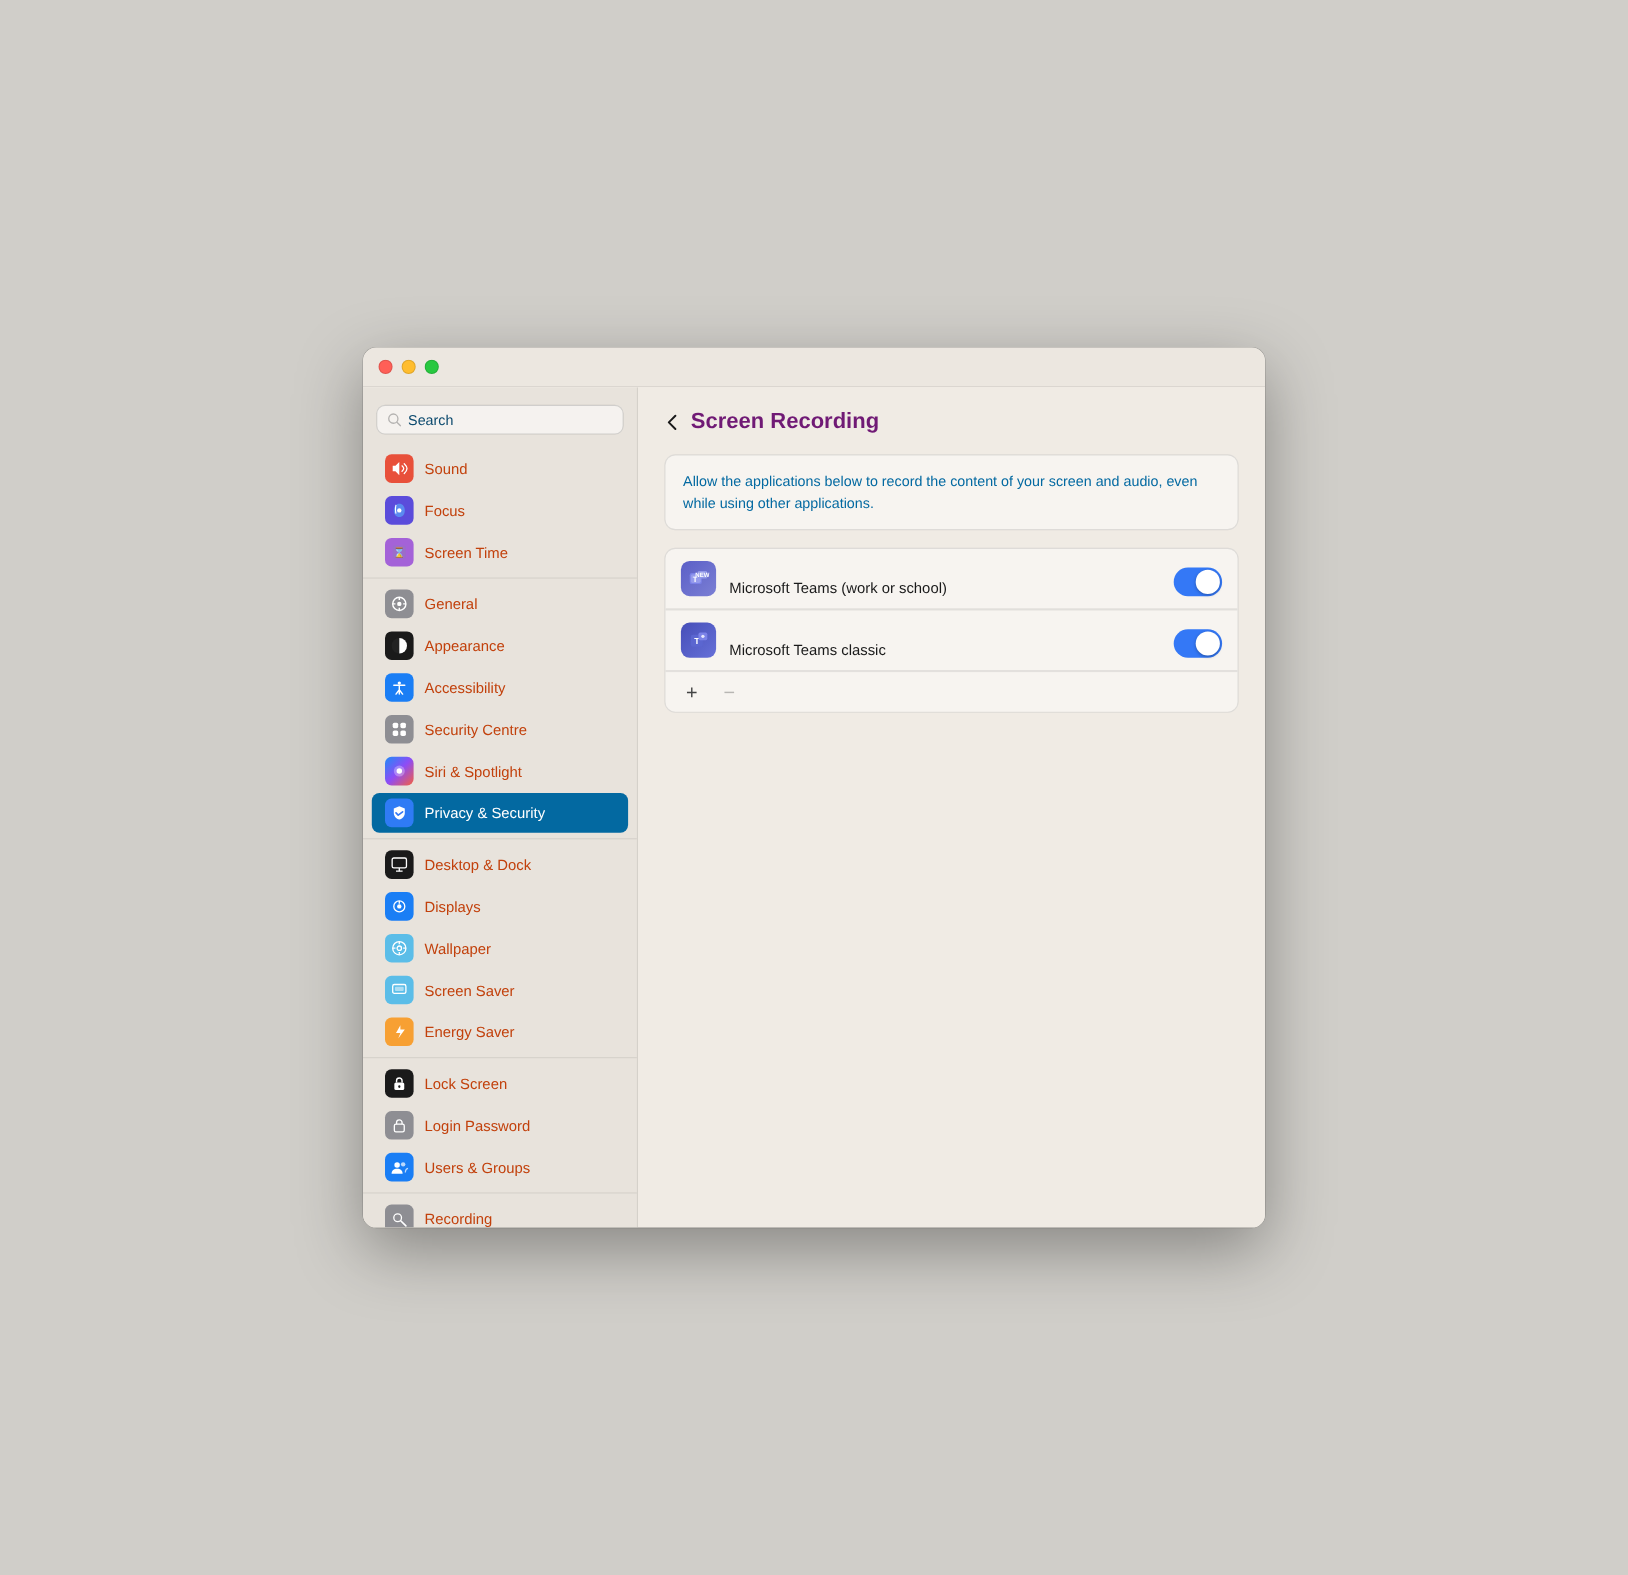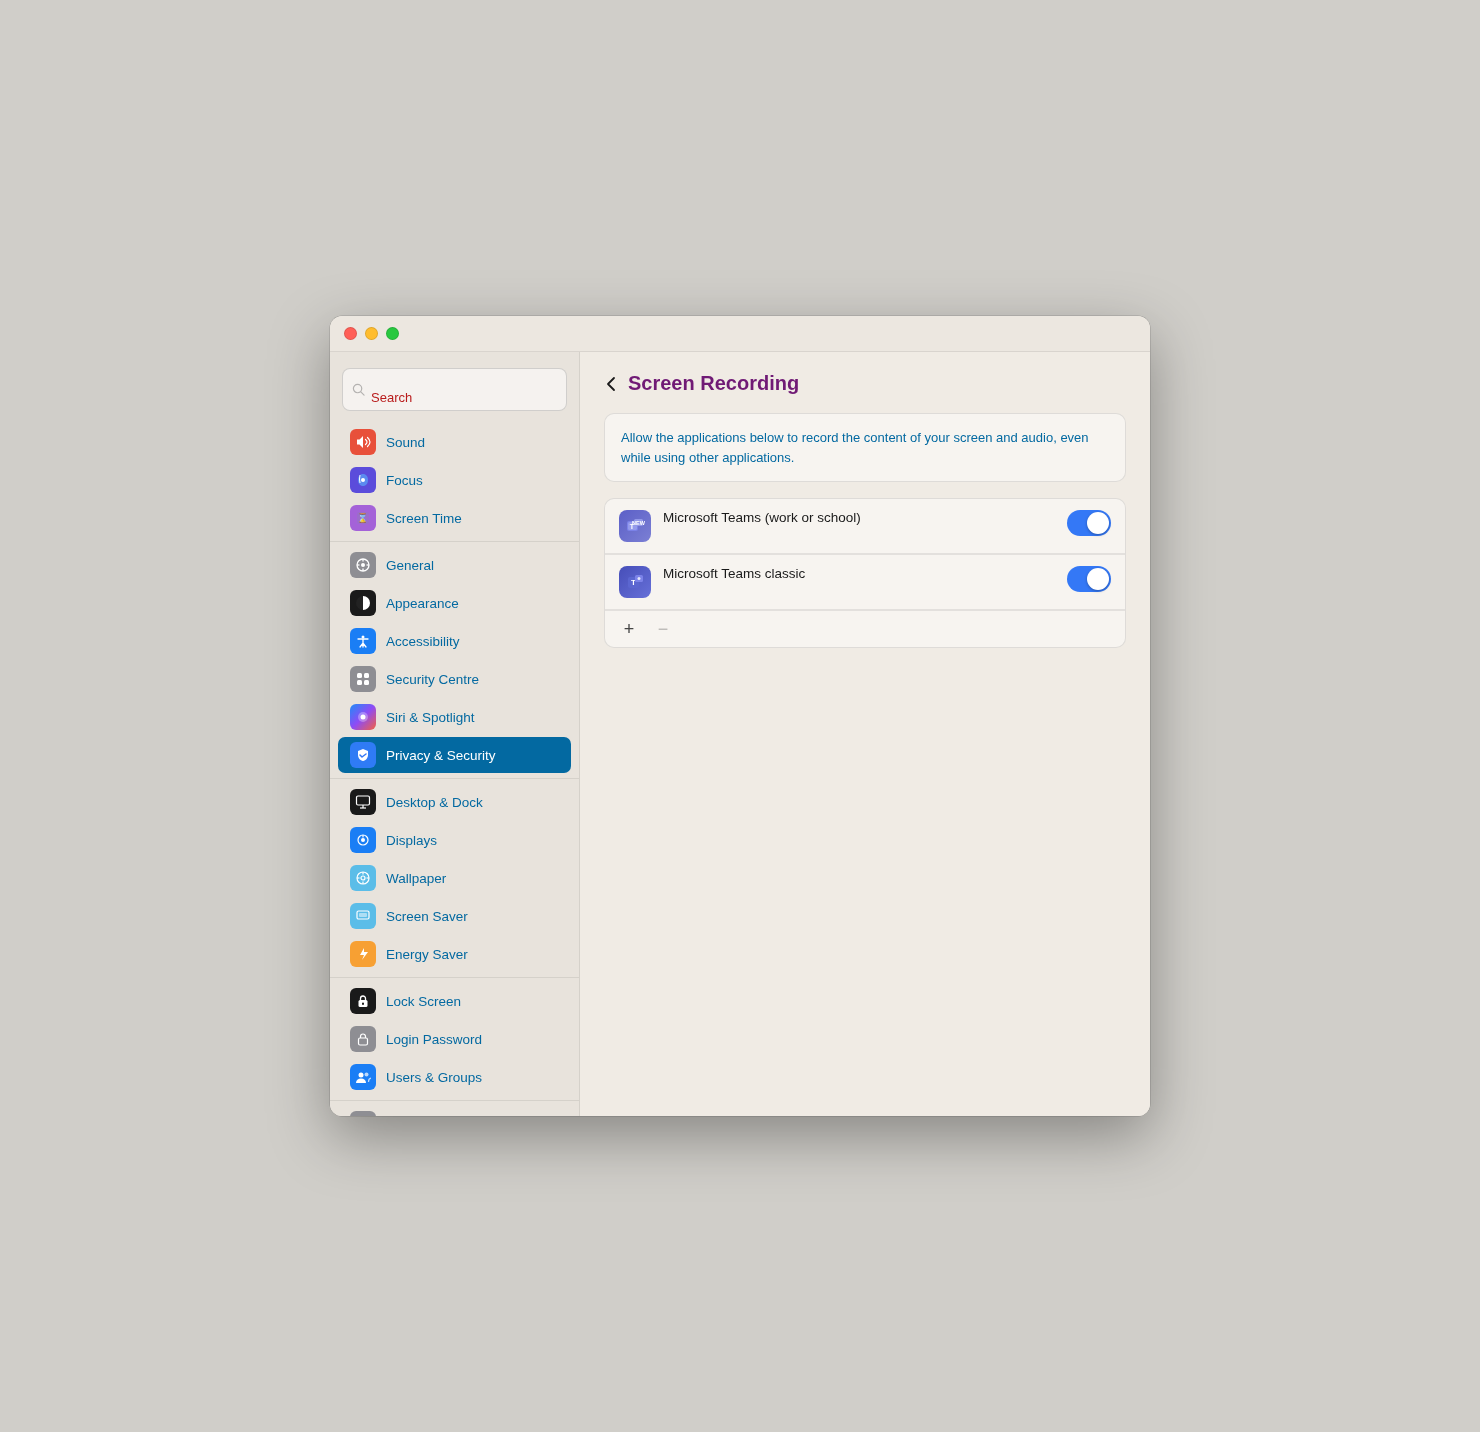--- a/index.html
+++ b/index.html
@@ -78,22 +78,21 @@
       gap: 6px;
     }
     .search-icon-svg {
       width: 13px;
       height: 13px;
       opacity: 0.45;
       flex-shrink: 0;
     }
     .search-input-text {
       font-size: 13px;
-      color: #b91c1c;
-      margin-top: 16px;
+      color: #0c4a6e;
     }
 
     .sidebar-divider {
       height: 1px;
       background: rgba(0,0,0,0.08);
       margin: 4px 0;
     }
 
     .sidebar-item {
       display: flex;
@@ -105,21 +104,21 @@
       gap: 10px;
     }
     .sidebar-item.active {
       background: #0369a1;
     }
     .sidebar-item.active .item-label {
       color: #fff;
     }
     .item-label {
       font-size: 13.5px;
-      color: #0369a1;
+      color: #c2410c;
     }
     .item-icon {
       width: 26px;
       height: 26px;
       border-radius: 6px;
       display: flex;
       align-items: center;
       justify-content: center;
       flex-shrink: 0;
       font-size: 15px;
@@ -189,21 +188,21 @@
     }
 
     .apps-list {
       background: rgba(255,255,255,0.45);
       border: 0.5px solid rgba(0,0,0,0.1);
       border-radius: 10px;
       overflow: hidden;
     }
     .app-row {
       display: flex;
-      align-items: flex-start;
+      align-items: flex-end;
       padding: 11px 14px;
       border-bottom: 0.5px solid rgba(0,0,0,0.08);
       gap: 12px;
     }
     .app-row:last-child {
       border-bottom: none;
     }
     .app-icon {
       width: 32px;
       height: 32px;

